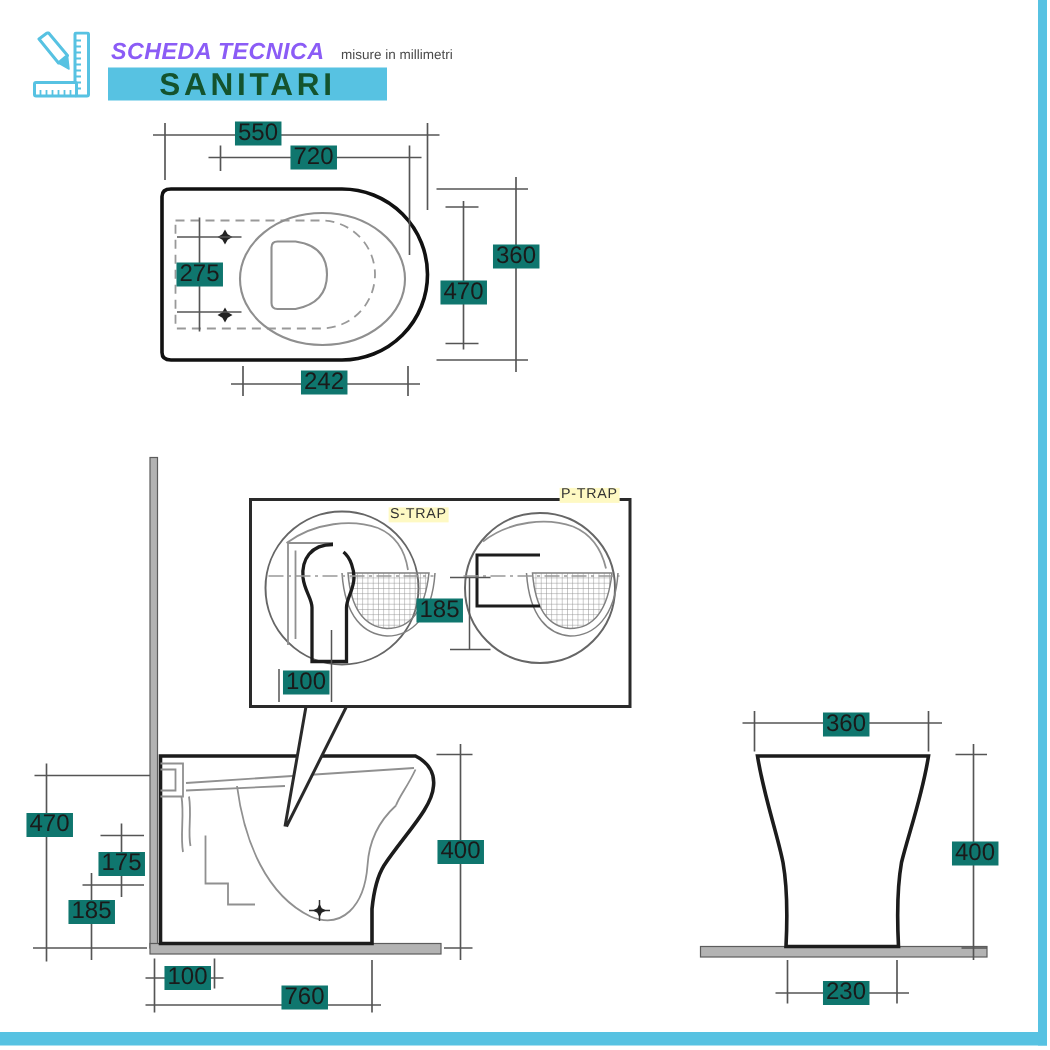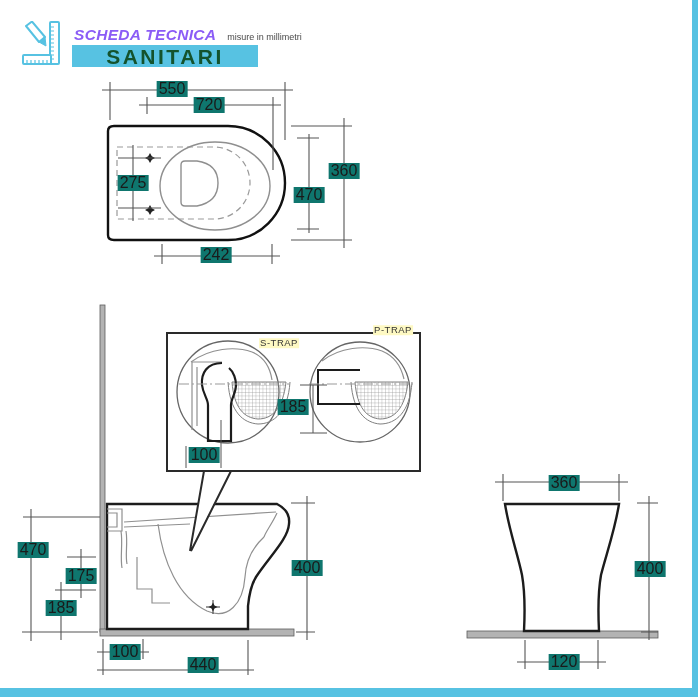--- a/index.html
+++ b/index.html
@@ -169,21 +169,21 @@
 
 <span class="trap-label" style="left:279px;top:343px">S-TRAP</span>
 <span class="trap-label" style="left:393px;top:330px">P-TRAP</span>
 <span class="dim" style="left:293px;top:407px">185</span>
 <span class="dim" style="left:204px;top:455px">100</span>
 
 <span class="dim" style="left:33px;top:550px">470</span>
 <span class="dim" style="left:81px;top:576px">175</span>
 <span class="dim" style="left:61px;top:608px">185</span>
 <span class="dim" style="left:125px;top:652px">100</span>
-<span class="dim" style="left:203px;top:665px">440</span>
+<span class="dim" style="left:203px;top:665px">760</span>
 <span class="dim" style="left:307px;top:568px">400</span>
 
 <span class="dim" style="left:564px;top:483px">360</span>
 <span class="dim" style="left:650px;top:569px">400</span>
-<span class="dim" style="left:564px;top:662px">120</span>
+<span class="dim" style="left:564px;top:662px">230</span>
 
 <div id="strip-right" class="strip"></div>
 <div id="strip-bottom" class="strip"></div>
 
 </body></html>

